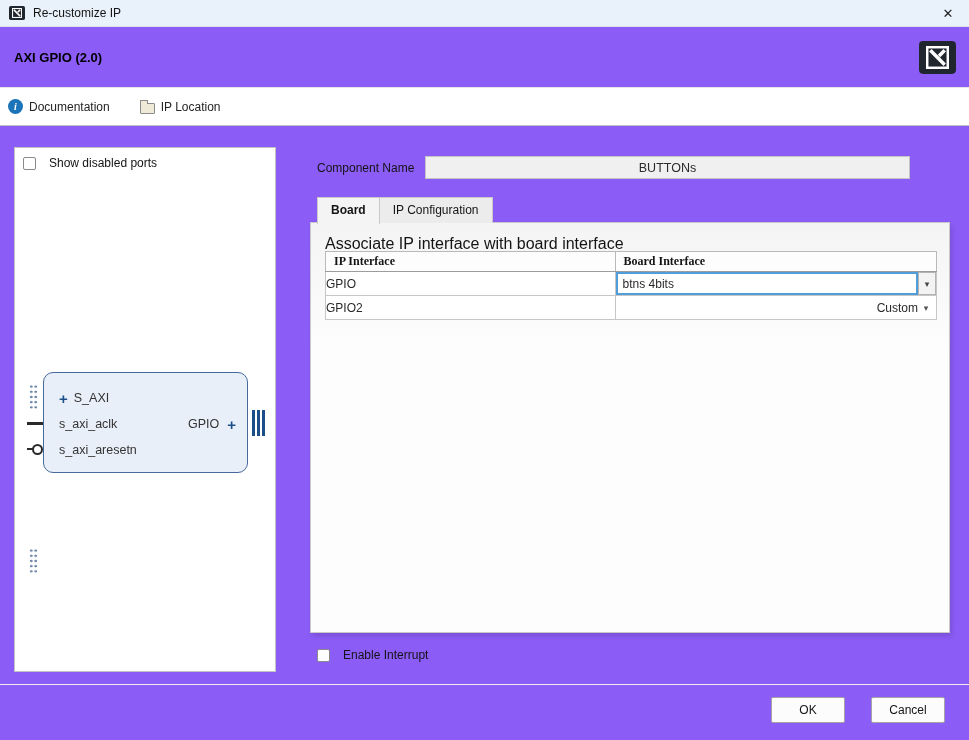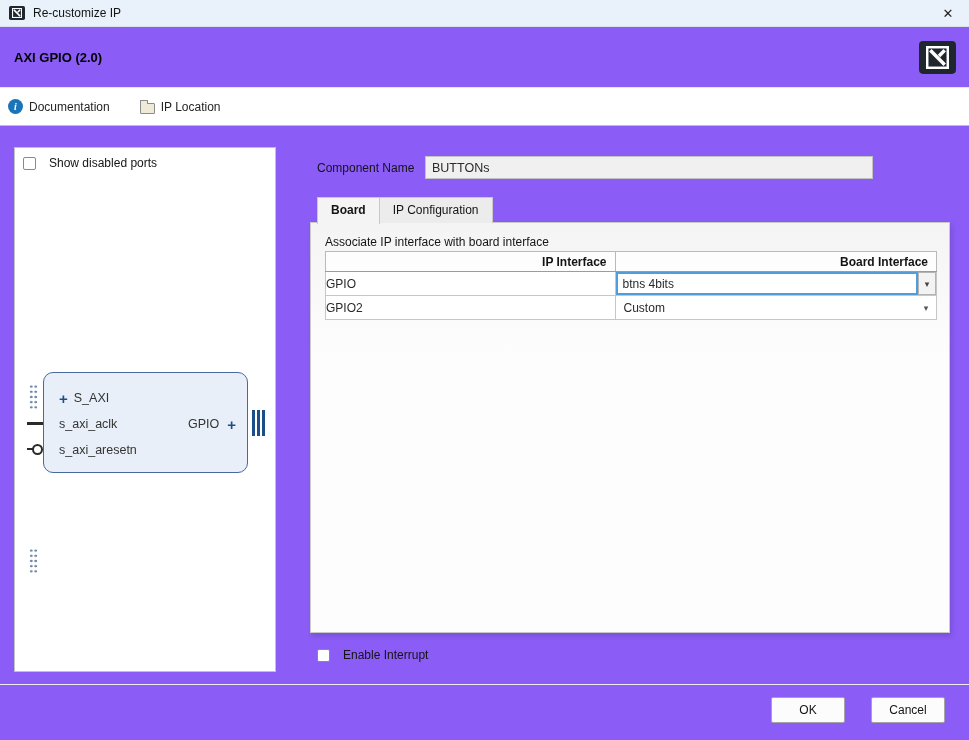--- a/index.html
+++ b/index.html
@@ -80,60 +80,60 @@
   .grip2 { left:14px; top:400px; }
   .aclk-stub { position:absolute; left:12px; top:274px; width:16px; height:3px; background:#2b2b2b; }
   .aresetn-stub { position:absolute; left:12px; top:300px; width:6px; height:2px; background:#2b2b2b; }
   .aresetn-circle { position:absolute; left:17px; top:296px; width:11px; height:11px; border:2px solid #2b2b2b; border-radius:50%; background:#fff; }
   .gpio-bars { position:absolute; left:237px; top:262px; display:flex; gap:2px; }
   .gpio-bars i { display:block; width:3px; height:26px; background:#1c4f8a; }
 
   
   .component-label { position:absolute; left:317px; top:161px; font-size:12px; color:#141414; }
   .component-input {
-    position:absolute; left:425px; top:156px; width:448px; height:23px;
+    position:absolute; left:425px; top:156px; width:485px; height:23px;
     background:#f0f0f0; border:1px solid #c3c3c3; font-size:12.5px; color:#2b2b2b;
-    padding:0 6px; font-family:inherit;
+    padding:0 6px; font-family:inherit;text-align:center;
   }
 
   .tab-container { position:absolute; left:310px; top:196px; width:640px; height:437px; }
   .tab-strip { position:relative; height:27px; display:flex; align-items:flex-end; padding-left:7px; z-index:2; }
   .tab {
     height:26px; line-height:25px; padding:0 13px; font-size:12px; color:#141414;
     background:#ececec; border:1px solid #c9c9c9; border-bottom:none; cursor:pointer;
   }
   .tab + .tab { border-left:none; }
   .tab.active { background:#f4f4f4; font-weight:bold; height:27px; margin-bottom:-1px; }
   .tab-panel {
     position:absolute; left:0; top:26px; right:0; bottom:0;
     background:linear-gradient(#f4f4f4, #fdfdfd 130px);
     border:1px solid #c9c9c9;
     box-shadow:2px 3px 5px rgba(0,0,0,0.13);
   }
-  .associate-label { position:absolute; left:14px; top:12px; font-size:12px; color:#141414; }
+  .associate-label { position:absolute; left:14px; top:12px; font-size:16px; color:#141414; }
 
   table.board-table {
     position:absolute; left:14px; top:28px; width:612px;
     border-collapse:collapse; font-size:12px; background:#fff;
   }
   table.board-table th {
-    height:20px; text-align:right; padding:0 8px; font-weight:bold; font-size:12px;
-    background:#fdfdfd; border:1px solid #b9b9b9; border-bottom:1px solid #9c9c9c; color:#141414;
+    height:20px; text-align:left; padding:0 8px; font-weight:bold; font-size:12px;
+    background:#fdfdfd; border:1px solid #b9b9b9; border-bottom:1px solid #9c9c9c; color:#141414;font-family:Liberation Serif, serif;
   }
   table.board-table td { height:23px; padding:0; border:1px solid #c6c6c6; background:#fff; color:#2a2a2a; }
   td.ip-cell { padding:0 8px; }
 
   .combo-selected { display:flex; height:23px; align-items:stretch; }
   .combo-value-sel { flex:1; border:2px solid #4f9eda; display:flex; align-items:center; padding:0 5px; background:#fff; }
   .combo-btn {
     width:18px; border:1px solid #b3b3b3; background:#f3f3f3;
     display:flex; align-items:center; justify-content:center; font-size:9px; color:#444; cursor:pointer;
   }
   .combo-plain { display:flex; height:23px; align-items:center; padding:0 2px 0 8px; cursor:pointer; }
-  .combo-plain .val { flex:1; }
+  .combo-plain .val { flex:1;text-align:right; }
   .combo-plain .arrow { font-size:9px; color:#555; width:16px; text-align:center; }
 
   .clear-btn {
     position:absolute; left:21px; top:107px; height:25px; padding:0 14px;
     background:#fdfdfd; border:1px solid #a5a5a5; border-radius:2px;
     font-size:12px; color:#141414; font-family:inherit; cursor:pointer;
   }
 
   .enable-row { position:absolute; left:317px; top:648px; }
 

